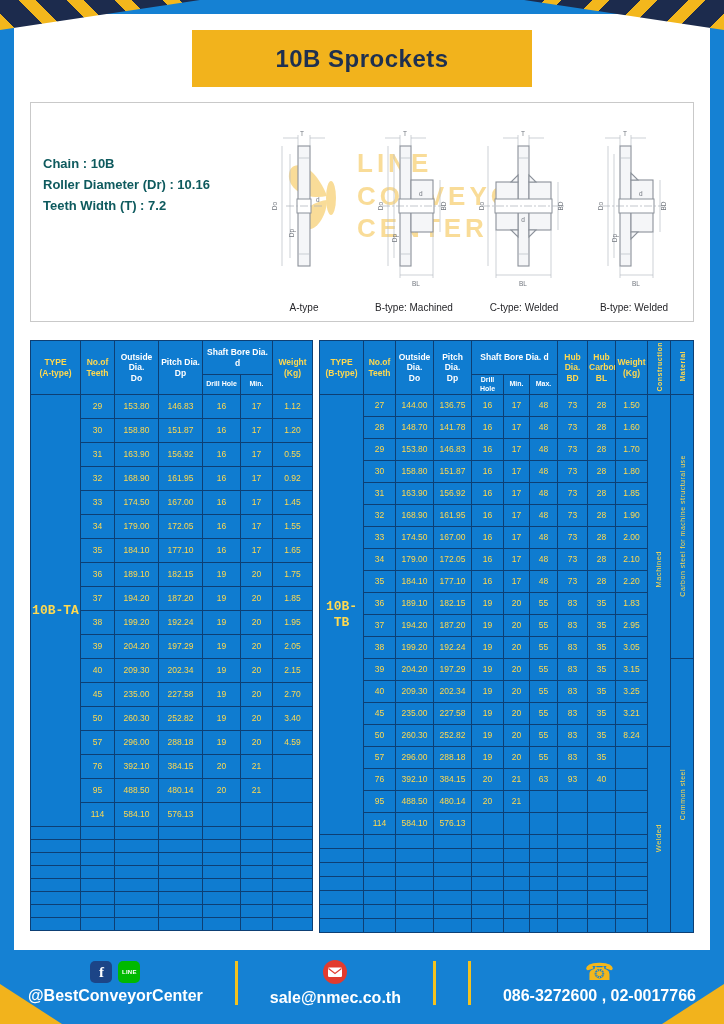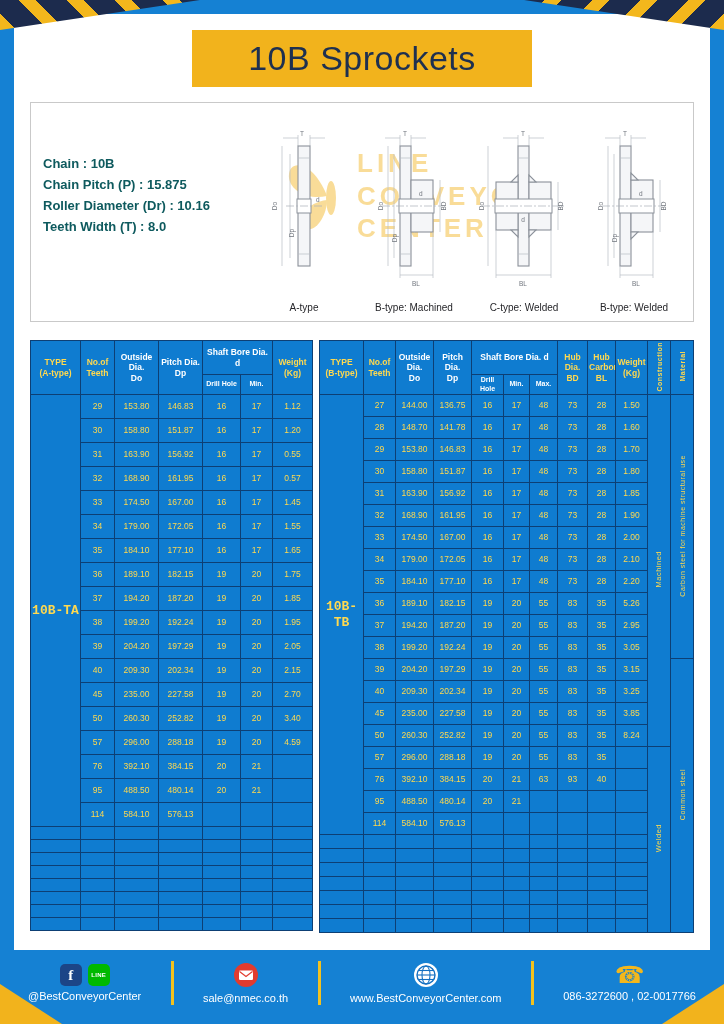--- a/index.html
+++ b/index.html
@@ -3,21 +3,21 @@
 <meta charset="utf-8">
 <title>10B Sprockets</title>
 <style>
   html,body{margin:0;padding:0;}
   body{width:724px;height:1024px;position:relative;overflow:hidden;background:#1581d3;font-family:"Liberation Sans",sans-serif;}
   .page{position:absolute;left:14px;top:14px;width:696px;height:936px;background:#ffffff;}
   .hz{position:absolute;top:0;height:30px;width:200px;z-index:6;}
   .hz-left{left:0;background:repeating-linear-gradient(45deg,#f3b71c 0 12px,#1c2b4d 12px 34px);clip-path:polygon(0 0,100% 0,0 100%);}
   .hz-right{right:0;background:repeating-linear-gradient(315deg,#f3b71c 0 12px,#1c2b4d 12px 34px);clip-path:polygon(0 0,100% 0,100% 100%);}
   .banner{position:absolute;left:178px;top:16px;width:340px;height:57px;background:#f2b31c;display:flex;align-items:center;justify-content:center;}
-  .banner-text{font-size:34px;font-weight:normal;color:#1e3050;letter-spacing:.5px;}
+  .banner-text{font-size:24px;font-weight:bold;color:#1e3050;letter-spacing:.5px;}
   .diagram{position:absolute;left:16px;top:88px;width:662px;height:218px;border:1px solid #c9c9c9;background:#fff;}
   .specs{position:absolute;left:12px;top:50px;z-index:3;color:#0e5a5e;font-weight:bold;font-size:13px;line-height:21px;white-space:nowrap;}
   .watermark{position:absolute;left:252px;top:44px;display:flex;align-items:center;gap:10px;opacity:.45;z-index:1;}
   .wm-line{font-size:26px;font-weight:bold;color:#f2b31c;letter-spacing:4px;line-height:1.25;}
   .figures{position:absolute;left:218px;top:4px;width:440px;height:210px;display:flex;z-index:2;}
   .figures figure{margin:0;flex:1;display:flex;flex-direction:column;align-items:center;justify-content:flex-end;}
   figcaption{font-size:10px;color:#26262a;padding:2px 0 4px;text-align:center;}
   .fig-svg .part{stroke:#8b919a;stroke-width:1.1;fill:#f5f6f8;}
   .fig-svg .bore{stroke:#8b919a;stroke-width:1;fill:#ffffff;}
   .fig-svg .thin{stroke:#b8bdc4;stroke-width:.7;fill:none;}
@@ -40,21 +40,21 @@
   #table-a tbody tr.empty-row{height:13px;}
   #table-b tbody tr.empty-row{height:14px;}
   td.type-cell{font-weight:bold;font-size:13px;font-family:Liberation Mono, monospace;}
   .vtext{writing-mode:vertical-rl;transform:rotate(180deg);display:inline-block;line-height:1;letter-spacing:.5px;}
   th .vtext{font-size:7px;font-weight:bold;}
   td .vtext{font-size:7.5px;}
   td.vsmall .vtext{font-size:7px;}
   .footer{position:absolute;left:14px;right:14px;bottom:12px;height:58px;display:flex;align-items:center;justify-content:space-between;padding:0 14px;z-index:3;}
   .fgroup{display:flex;flex-direction:column;align-items:center;gap:4px;}
   .ficons{display:flex;gap:6px;align-items:center;}
-  .ftext{color:#fff;font-weight:normal;font-size:11px;white-space:nowrap;}
+  .ftext{color:#fff;font-weight:bold;font-size:16px;white-space:nowrap;}
   .fsep{width:3px;height:44px;background:#f3c21e;}
   .fb-badge{width:22px;height:22px;border-radius:5px;background:#1c4587;color:#fff;font-weight:bold;font-size:15px;display:flex;align-items:center;justify-content:center;font-family:"Liberation Serif",serif;}
   .line-badge{width:22px;height:22px;border-radius:5px;background:#00b900;color:#fff;font-weight:bold;font-size:6px;display:flex;align-items:center;justify-content:center;letter-spacing:.3px;}
   .phone-glyph{font-family:"DejaVu Sans",sans-serif;font-size:24px;color:#f3b71c;line-height:22px;}
   .yc{position:absolute;bottom:0;width:62px;height:40px;background:#f2b31c;z-index:2;}
   .yc-bl{left:0;clip-path:polygon(0 0,100% 100%,0 100%);}
   .yc-br{right:0;clip-path:polygon(100% 0,100% 100%,0 100%);}
 </style>
 </head>
 <body>
@@ -78,23 +78,22 @@
       </svg>
       <div class="wm-text">
         <div class="wm-line">LINE</div>
         <div class="wm-line">CONVEYOR</div>
         <div class="wm-line">CENTER</div>
       </div>
     </div>
 
     <div class="specs">
       <div>Chain : 10B</div>
-      <div>Chain Pitch (P) : 15.875</div>
       <div>Roller Diameter (Dr) : 10.16</div>
-      <div>Teeth Width (T) : 8.0</div>
+      <div>Teeth Width (T) : 7.2</div>
     </div>
 
     <div class="figures">
 
       <figure>
         <svg class="fig-svg" width="104" height="172" viewBox="0 0 104 172">
           <line class="thin" x1="46" y1="18" x2="46" y2="7"></line>
           <line class="thin" x1="58" y1="18" x2="58" y2="7"></line>
           <line class="thin" x1="31" y1="10" x2="46" y2="10"></line>
           <line class="thin" x1="58" y1="10" x2="73" y2="10"></line>
@@ -261,21 +260,21 @@
             <td>16</td>
             <td>17</td>
             <td>0.55</td>
           </tr>
           <tr class="data-row">
             <td>32</td>
             <td>168.90</td>
             <td>161.95</td>
             <td>16</td>
             <td>17</td>
-            <td>0.57</td>
+            <td>0.92</td>
           </tr>
           <tr class="data-row">
             <td>33</td>
             <td>174.50</td>
             <td>167.00</td>
             <td>16</td>
             <td>17</td>
             <td>1.45</td>
           </tr>
           <tr class="data-row">
@@ -604,21 +603,21 @@
           </tr>
           <tr class="data-row">
             <td>36</td>
             <td>189.10</td>
             <td>182.15</td>
             <td>19</td>
             <td>20</td>
             <td>55</td>
             <td>83</td>
             <td>35</td>
-            <td>5.26</td>
+            <td>1.83</td>
           </tr>
           <tr class="data-row">
             <td>37</td>
             <td>194.20</td>
             <td>187.20</td>
             <td>19</td>
             <td>20</td>
             <td>55</td>
             <td>83</td>
             <td>35</td>
@@ -660,21 +659,21 @@
           </tr>
           <tr class="data-row">
             <td>45</td>
             <td>235.00</td>
             <td>227.58</td>
             <td>19</td>
             <td>20</td>
             <td>55</td>
             <td>83</td>
             <td>35</td>
-            <td>3.85</td>
+            <td>3.21</td>
           </tr>
           <tr class="data-row">
             <td>50</td>
             <td>260.30</td>
             <td>252.82</td>
             <td>19</td>
             <td>20</td>
             <td>55</td>
             <td>83</td>
             <td>35</td>
@@ -829,29 +828,18 @@
   <div class="fsep"></div>
   <div class="fgroup">
     <svg width="26" height="26" viewBox="0 0 26 26">
       <circle cx="13" cy="13" r="12" fill="#e23b2e"></circle>
       <rect x="6" y="8.5" width="14" height="9.5" rx="1.2" fill="#ffffff"></rect>
       <path d="M6.5 9.5 L13 14.5 L19.5 9.5" stroke="#e23b2e" stroke-width="1.2" fill="none"></path>
     </svg>
     <div class="ftext">sale@nmec.co.th</div>
   </div>
   <div class="fsep"></div>
-  <div class="fgroup">
-    <svg width="26" height="26" viewBox="0 0 26 26">
-      <circle cx="13" cy="13" r="12" fill="#ffffff"></circle>
-      <circle cx="13" cy="13" r="9" fill="none" stroke="#1470c2" stroke-width="1.4"></circle>
-      <ellipse cx="13" cy="13" rx="4" ry="9" fill="none" stroke="#1470c2" stroke-width="1.1"></ellipse>
-      <line x1="4" y1="13" x2="22" y2="13" stroke="#1470c2" stroke-width="1.1"></line>
-      <line x1="5.8" y1="8.5" x2="20.2" y2="8.5" stroke="#1470c2" stroke-width="1.1"></line>
-      <line x1="5.8" y1="17.5" x2="20.2" y2="17.5" stroke="#1470c2" stroke-width="1.1"></line>
-    </svg>
-    <div class="ftext">www.BestConveyorCenter.com</div>
-  </div>
   <div class="fsep"></div>
   <div class="fgroup">
     <span class="phone-glyph">☎</span>
     <div class="ftext">086-3272600 , 02-0017766</div>
   </div>
 </div>
 
 </body></html>

